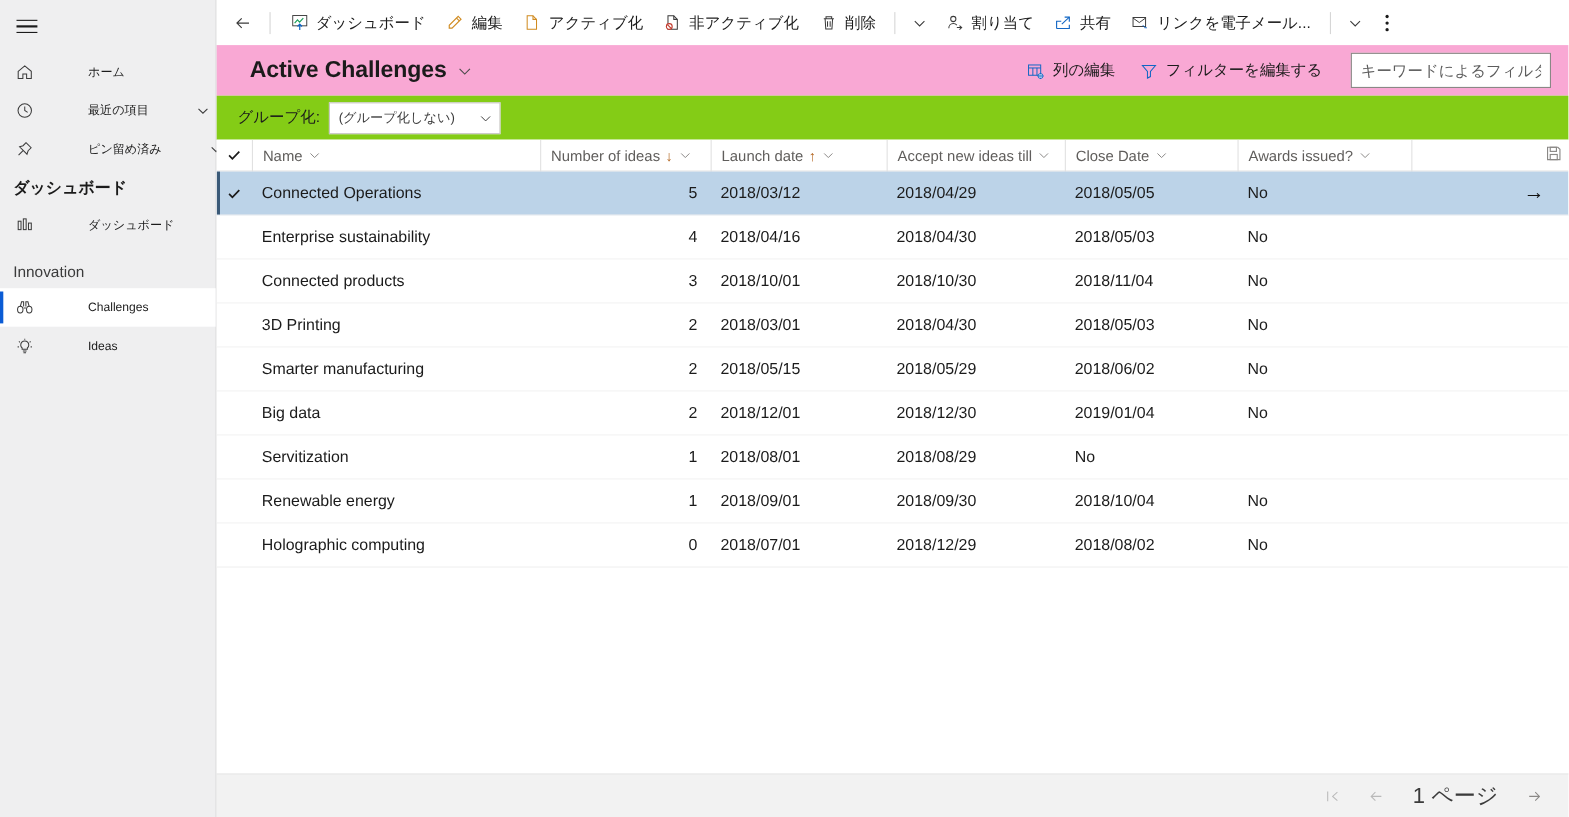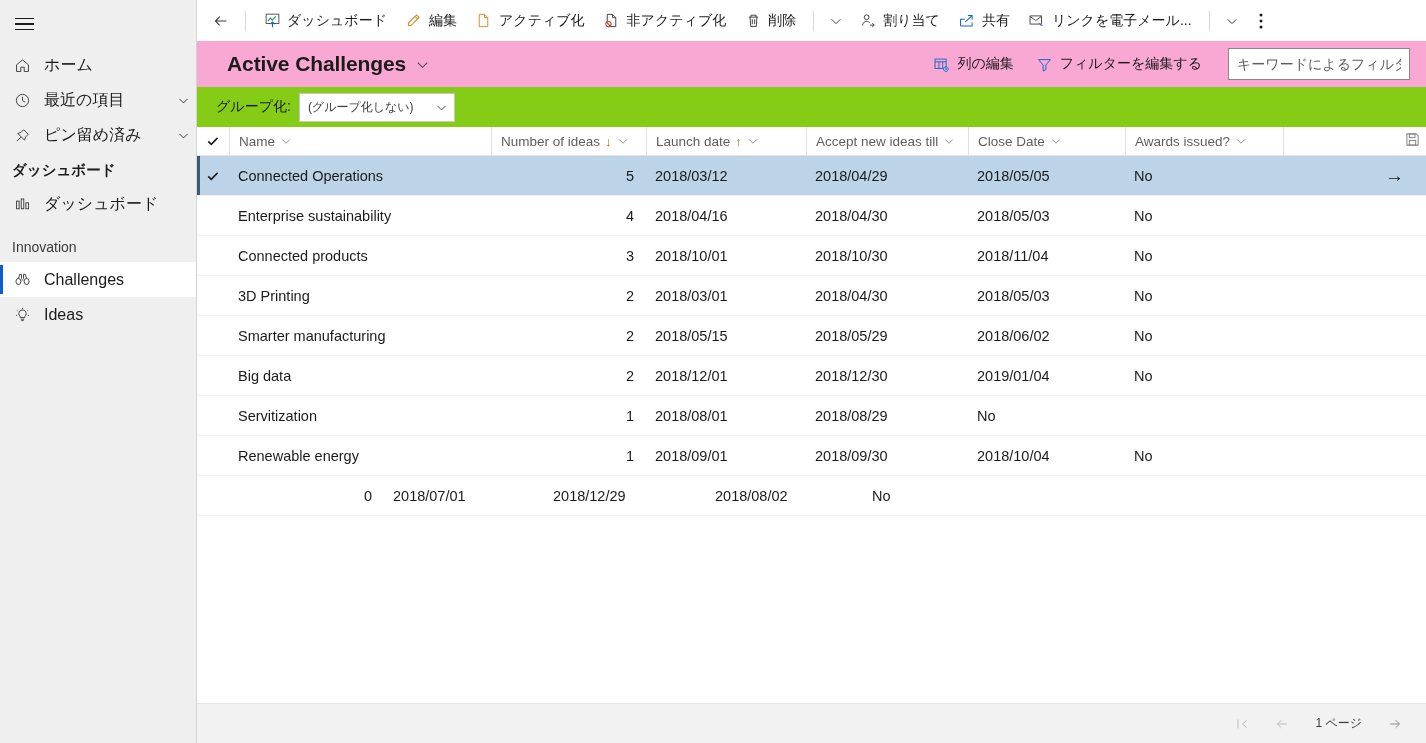--- a/index.html
+++ b/index.html
@@ -24,21 +24,21 @@
   .hamburger {
     width: 48px; height: 48px;
     display: flex; flex-direction: column; justify-content: center; align-items: center;
     gap: 4px; cursor: pointer;
   }
   .hamburger span { display:block; width: 19px; height: 1.5px; background: #1b1b1b; }
 
   .nav-item {
     height: 35px; display: flex; align-items: center;
     padding-left: 12px; cursor: pointer; position: relative;
-    color: #1b1b1b; font-size: 16px;
+    color: #1b1b1b; font-size: 11px; gap: 36px;
   }
   .nav-item .ico {
     width: 20px; height: 20px; flex: 0 0 20px;
     display:flex; align-items:center; justify-content:center;
     margin-right: 12px; color: #4a4a4a;
   }
   .nav-item .lbl { flex: 1 1 auto; white-space: nowrap; }
   .nav-item .chev { width: 26px; flex: 0 0 26px; display:flex; align-items:center; justify-content:center; color:#3a3a3a; }
   .nav-item.selected { background: #ffffff; }
   .nav-item.selected::before {
@@ -159,21 +159,21 @@
   .c-close  { width: 157px; flex:0 0 157px; }
   .c-awards { width: 158px; flex:0 0 158px; }
   .c-tail   { flex:1 1 auto; }
 
   
   .footer {
     flex: 0 0 40px; height:40px; background:#f2f2f2;
     border-top:1px solid #e4e4e4;
     display:flex; align-items:center; justify-content:flex-end;
     padding-right: 14px; gap: 6px;
-    font-size: 12px; color:#3b3b3b;
+    font-size: 20px; color:#3b3b3b;
   }
   .pg-btn { width:34px;height:28px; display:flex;align-items:center;justify-content:center; color:#b9b9b9; cursor:pointer;}
   .pg-btn.active { color:#8a8886; }
   .pg-label { padding: 0 10px; color:#3b3b3b; }
   svg { display:block; }
 </style>
 </head>
 <body>
 
 <div id="app">
@@ -582,20 +582,21 @@
             <div class="cell c-name">Renewable energy</div>
             <div class="cell c-ideas num">1</div>
             <div class="cell c-launch">2018/09/01</div>
             <div class="cell c-accept">2018/09/30</div>
             <div class="cell c-close">2018/10/04</div>
             <div class="cell c-awards">No</div>
             <div class="cell c-tail"></div>
           </div>
           <div class="grid-row">
             <div class="row-check"></div>
+            <div class="cell c-name">Holographic computing</div>
             <div class="cell c-ideas num">0</div>
             <div class="cell c-launch">2018/07/01</div>
             <div class="cell c-accept">2018/12/29</div>
             <div class="cell c-close">2018/08/02</div>
             <div class="cell c-awards">No</div>
             <div class="cell c-tail"></div>
           </div>
         </div>
     </div>
 

